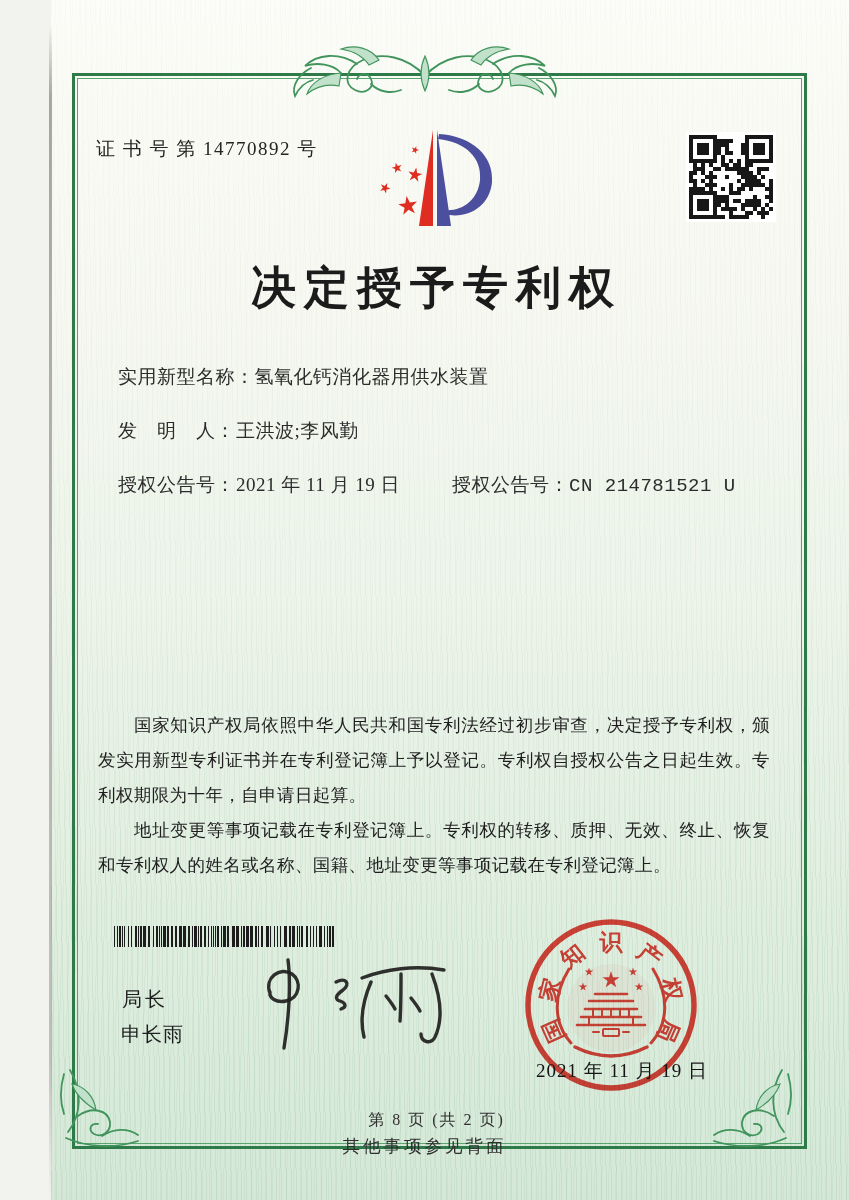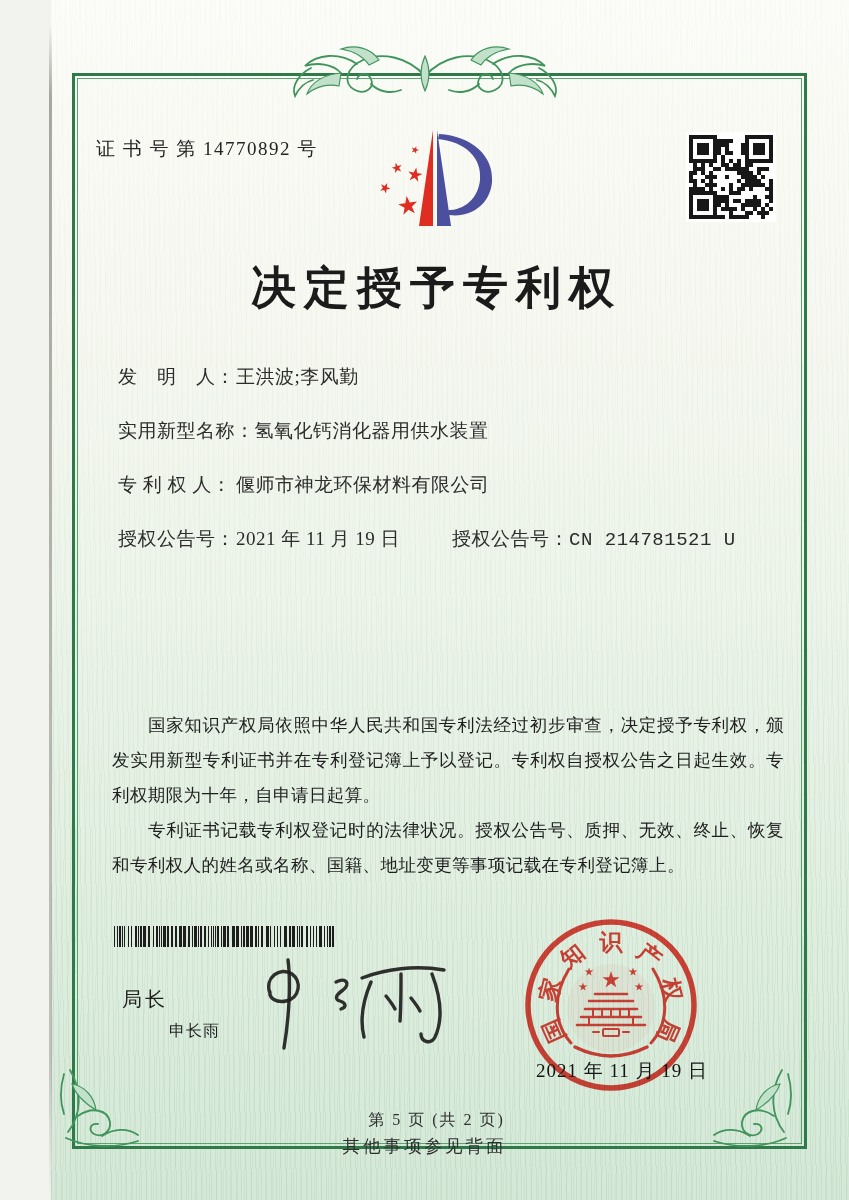--- a/index.html
+++ b/index.html
@@ -27,27 +27,27 @@
       display:grid;grid-template-columns:repeat(21,4px);grid-auto-rows:4px;}
   .qr i{display:block;}
   .qr i.on{background:#171717;}
   .title{position:absolute;left:72px;top:258px;width:729px;text-align:center;
          font-size:45px;font-weight:900;letter-spacing:8px;color:#1b1b1b;}
   .fields{position:absolute;left:118px;top:364px;font-size:19px;color:#2c2c2c;}
   .frow{height:54px;white-space:nowrap;}
   .flabel{display:inline-block;min-width:118px;letter-spacing:.5px;}
   .fvalue{letter-spacing:.5px;}
   .pair2{margin-left:52px;font-family:Liberation Mono, monospace;}
-  .paras{position:absolute;left:112px;top:708px;width:672px;font-size:17.5px;line-height:35px;
+  .paras{position:absolute;left:98px;top:708px;width:672px;font-size:17.5px;line-height:35px;
          color:#1e1e1e;text-align:justify;letter-spacing:.4px;}
   .paras p{margin:0;text-indent:36px;}
   .barcode{position:absolute;left:114px;top:926px;height:21px;display:flex;align-items:stretch;}
   .barcode i{display:block;background:#1d1d1d;}
   .signer-post{position:absolute;left:122px;top:986px;font-size:20px;color:#1f1f1f;letter-spacing:3px;}
-  .signer-name{position:absolute;left:121px;top:1021px;font-size:16px;color:#1f1f1f;letter-spacing:1px;margin-left:48px;}
+  .signer-name{position:absolute;left:121px;top:1021px;font-size:20px;color:#1f1f1f;letter-spacing:1px;}
   .sig{position:absolute;left:250px;top:948px;width:212px;height:114px;}
   .sig path{stroke:#20201e;stroke-width:3.4;fill:none;stroke-linecap:round;stroke-linejoin:round;opacity:.92;}
   .seal{position:absolute;left:522px;top:916px;width:178px;height:178px;mix-blend-mode:multiply;opacity:.92;}
   .seal .rl{stroke:#e5352b;fill:none;stroke-linecap:round;}
   .seal-date{position:absolute;left:536px;top:1058px;font-size:19px;color:#141414;letter-spacing:1px;z-index:5;}
   .page-no{position:absolute;left:72px;top:1110px;width:729px;text-align:center;font-size:16px;color:#313131;letter-spacing:2px;}
   .back-note{position:absolute;left:0;top:1134px;width:849px;text-align:center;font-size:17.5px;color:#2e2e2e;letter-spacing:3px;}
 </style>
 </head>
 <body>
@@ -542,36 +542,33 @@
       <i></i>
       <i class="on"></i>
       <i></i>
       <i></i>
     </div>
 
   <div class="title">决定授予专利权</div>
 
   <div class="fields">
     <div class="frow">
-      <span class="flabel">发　明　人：</span><span class="fvalue">王洪波;李风勤</span>
-    </div>
-    <div class="frow">
       <span class="flabel">实用新型名称：</span><span class="fvalue">氢氧化钙消化器用供水装置</span>
     </div>
     <div class="frow">
-      <span class="flabel">专 利 权 人：</span><span class="fvalue">偃师市神龙环保材料有限公司</span>
+      <span class="flabel">发　明　人：</span><span class="fvalue">王洪波;李风勤</span>
     </div>
     <div class="frow">
       <span class="flabel">授权公告号：</span><span class="fvalue">2021 年 11 月 19 日</span><span class="pair2"><span class="flabel" style="min-width:0">授权公告号：</span><span class="fvalue">CN 214781521 U</span></span>
     </div>
   </div>
 
   <div class="paras">
     <p>国家知识产权局依照中华人民共和国专利法经过初步审查，决定授予专利权，颁发实用新型专利证书并在专利登记簿上予以登记。专利权自授权公告之日起生效。专利权期限为十年，自申请日起算。</p>
-    <p>专利证书记载专利权登记时的法律状况。授权公告号、质押、无效、终止、恢复和专利权人的姓名或名称、国籍、地址变更等事项记载在专利登记簿上。</p>
+    <p>地址变更等事项记载在专利登记簿上。专利权的转移、质押、无效、终止、恢复和专利权人的姓名或名称、国籍、地址变更等事项记载在专利登记簿上。</p>
   </div>
 
   <div class="barcode" id="barcode">
       <i style="width: 1px; margin-right: 2px;"></i>
       <i style="width: 1px; margin-right: 1px;"></i>
       <i style="width: 2px; margin-right: 1px;"></i>
       <i style="width: 1px; margin-right: 1px;"></i>
       <i style="width: 1px; margin-right: 3px;"></i>
       <i style="width: 1px; margin-right: 2px;"></i>
       <i style="width: 1px; margin-right: 3px;"></i>
@@ -675,15 +672,15 @@
       <text x="89" y="34" text-anchor="middle" fill="#e5352b" font-size="23" font-weight="bold" font-family="&quot;Liberation Serif&quot;,&quot;DejaVu Serif&quot;,serif" transform="rotate(-114 89 89)">国</text>
       <text x="89" y="34" text-anchor="middle" fill="#e5352b" font-size="23" font-weight="bold" font-family="&quot;Liberation Serif&quot;,&quot;DejaVu Serif&quot;,serif" transform="rotate(-76 89 89)">家</text>
       <text x="89" y="34" text-anchor="middle" fill="#e5352b" font-size="23" font-weight="bold" font-family="&quot;Liberation Serif&quot;,&quot;DejaVu Serif&quot;,serif" transform="rotate(-38 89 89)">知</text>
       <text x="89" y="34" text-anchor="middle" fill="#e5352b" font-size="23" font-weight="bold" font-family="&quot;Liberation Serif&quot;,&quot;DejaVu Serif&quot;,serif" transform="rotate(0 89 89)">识</text>
       <text x="89" y="34" text-anchor="middle" fill="#e5352b" font-size="23" font-weight="bold" font-family="&quot;Liberation Serif&quot;,&quot;DejaVu Serif&quot;,serif" transform="rotate(38 89 89)">产</text>
       <text x="89" y="34" text-anchor="middle" fill="#e5352b" font-size="23" font-weight="bold" font-family="&quot;Liberation Serif&quot;,&quot;DejaVu Serif&quot;,serif" transform="rotate(76 89 89)">权</text>
       <text x="89" y="34" text-anchor="middle" fill="#e5352b" font-size="23" font-weight="bold" font-family="&quot;Liberation Serif&quot;,&quot;DejaVu Serif&quot;,serif" transform="rotate(114 89 89)">局</text>
     </svg>
   <div class="seal-date">2021 年 11 月 19 日</div>
 
-  <div class="page-no">第 5 页 (共 2 页)</div>
+  <div class="page-no">第 8 页 (共 2 页)</div>
   <div class="back-note">其他事项参见背面</div>
 </div>
 
 </body></html>

